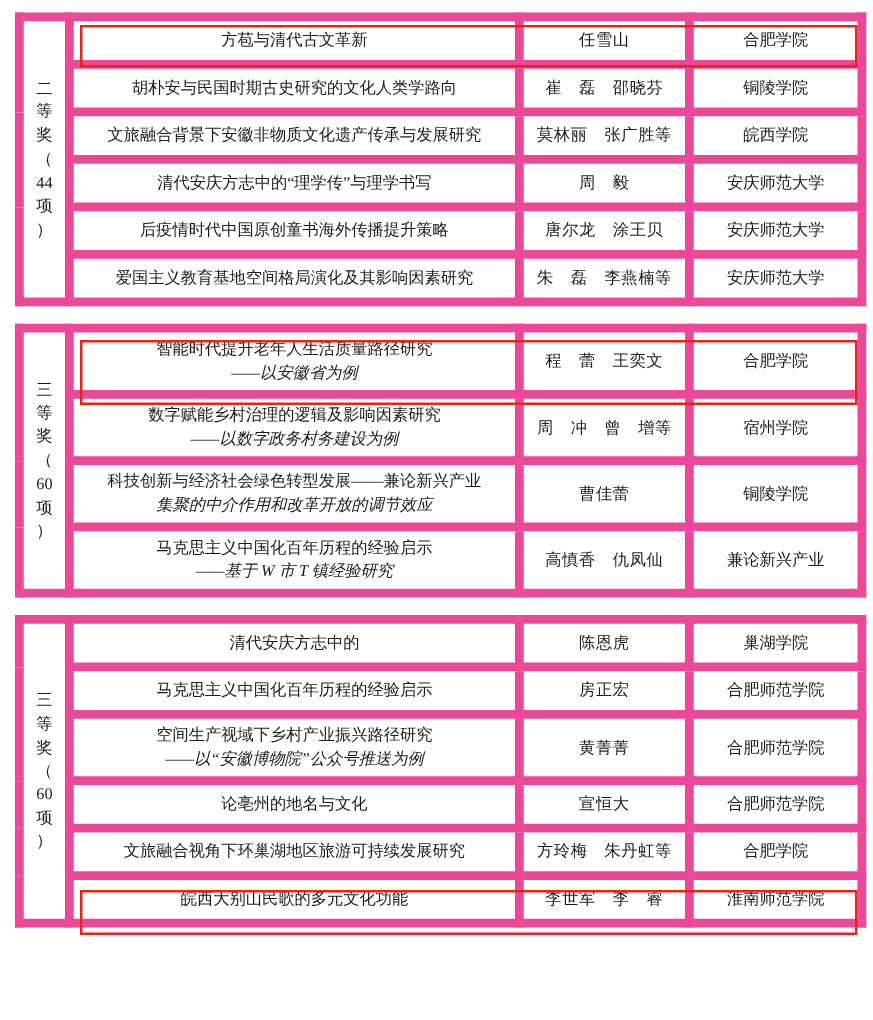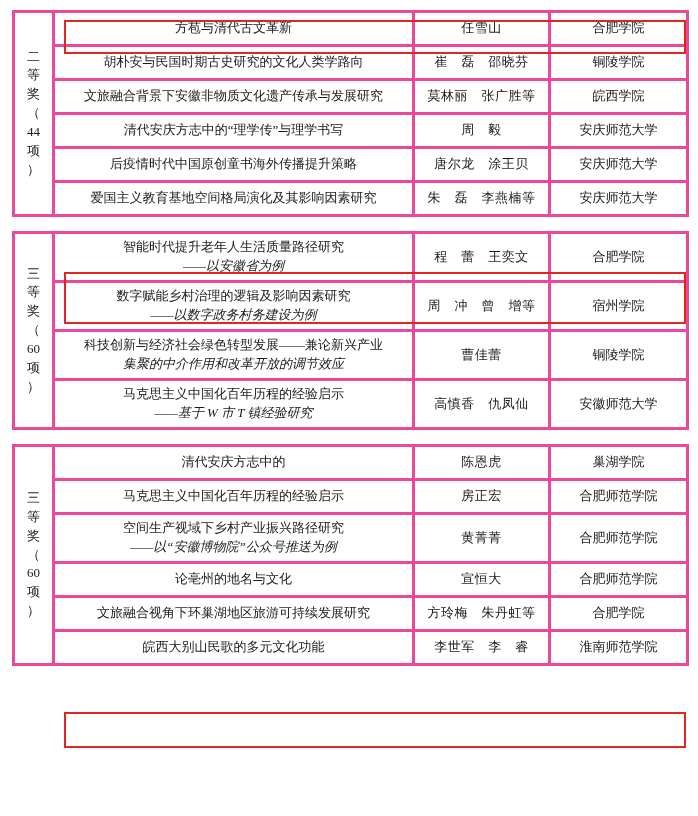--- a/index.html
+++ b/index.html
@@ -20,21 +20,21 @@
     height: 816px;
     box-sizing: border-box;
     padding: 10px 12px 0 12px;
   }
   table.award-table {
     width: 674px;
     border-collapse: collapse;
     table-layout: fixed;
   }
   table.award-table td {
-    border: 3px solid #ec4899;
+    border: 7px solid #ec4899;
     padding: 0;
     vertical-align: middle;
     text-align: center;
     font-size: 13px;
     line-height: 1.45;
   }
   
   col.c-rank { width: 40px; }
   col.c-title { width: 360px; }
   col.c-author { width: 136px; }
@@ -191,21 +191,21 @@
           </td>
           <td class="author-cell">曹佳蕾</td>
           <td class="org-cell">铜陵学院</td>
         </tr>
         <tr class="two-line">
           <td class="title-cell">
             <span class="l1">马克思主义中国化百年历程的经验启示</span>
             <span class="l2">——基于 W 市 T 镇经验研究</span>
           </td>
           <td class="author-cell">高慎香　仇凤仙</td>
-          <td class="org-cell">安徽师范大学</td>
+          <td class="org-cell">兼论新兴产业</td>
         </tr>
       </tbody>
     </table>
 
     <div class="block-gap"></div>
 
     <table class="award-table">
       <colgroup>
         <col class="c-rank">
           <col class="c-title">

